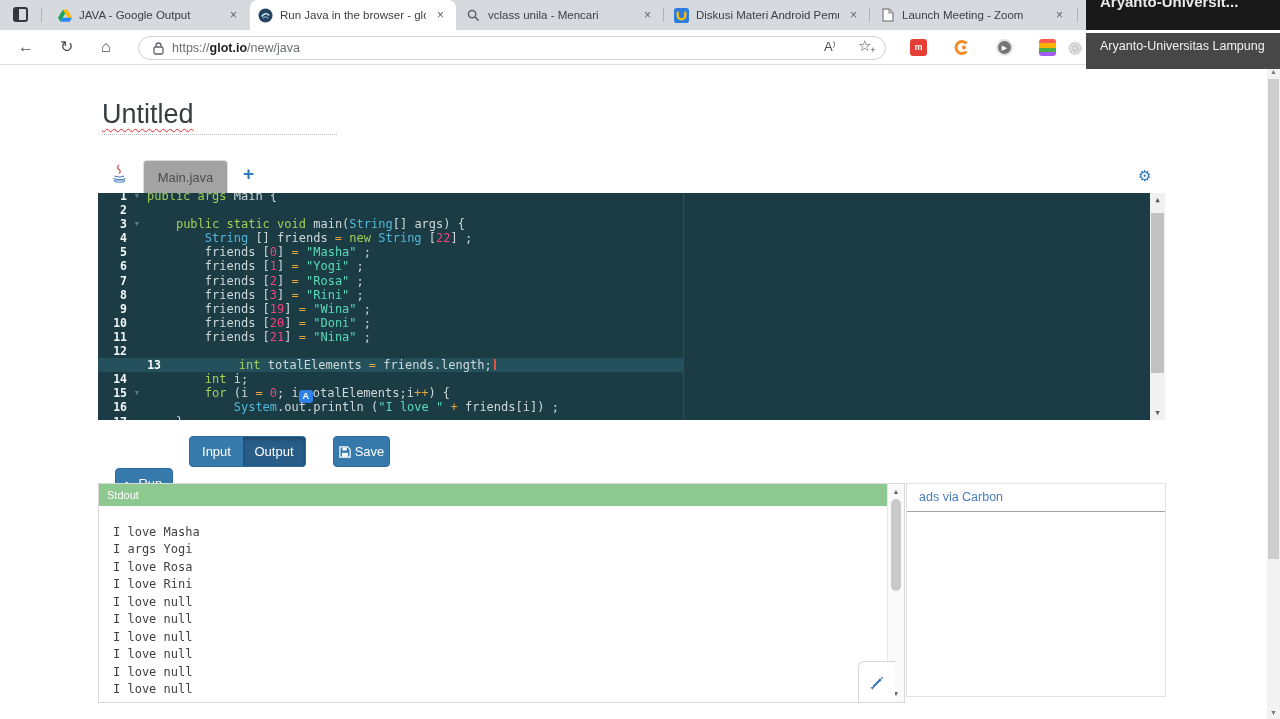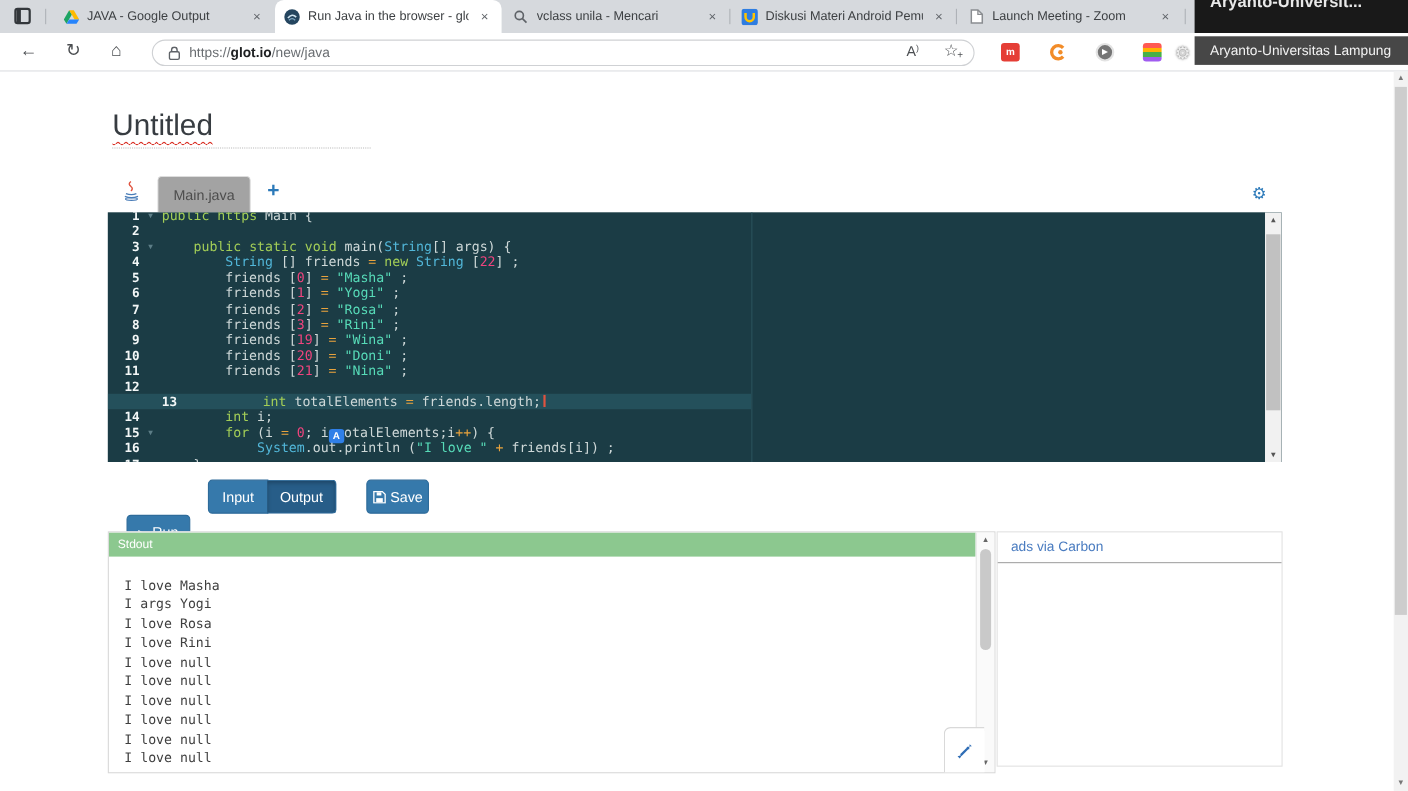--- a/index.html
+++ b/index.html
@@ -29,21 +29,21 @@
   .star i { position:absolute; right:-4px; bottom:0; font-style:normal; font-size:9px; }
   .ext { position:absolute; top:39px; width:17px; height:17px; }
   .ext-red { background:#e53e36; border-radius:3px; color:#fff; font:bold 9px "Liberation Sans",sans-serif; text-align:center; line-height:17px; }
   .ext-play { background:#757575; border-radius:50%; border:2px solid #e3e3e3; color:#fff; font-size:7px; text-align:center; line-height:13px; }
   .ext-grid { border-radius:3px; background:linear-gradient(#ff5a52 0 25%, #ffb300 25% 50%, #46b04a 50% 75%, #a05cf0 75% 100%); }
   .gear-half { position:absolute; left:1068px; top:39px; font-size:16px; color:#ededed; z-index:6; text-shadow:0 0 2px #444; }
 
   
   .zoom-dark { position:absolute; left:1086px; top:0; width:194px; height:30px; background:#191919; overflow:hidden; z-index:5; }
   .zoom-dark span { display:block; margin-top:-7px; padding-left:14px; font-size:15px; font-weight:bold; color:#e9e9e9; white-space:nowrap; }
-  .zoom-strip { position:absolute; left:1086px; top:33px; width:194px; height:26px; background:#474747; z-index:5; }
+  .zoom-strip { position:absolute; left:1086px; top:33px; width:194px; height:36px; background:#474747; z-index:5; }
   .zoom-strip span { display:block; line-height:26px; padding-left:14px; font-size:12.5px; color:#f2f2f2; white-space:nowrap; }
 
   
   .doc-title { position:absolute; left:102px; top:99px; font-size:27px; color:#373c41; text-decoration:underline wavy #d93025; text-decoration-thickness:1px; text-underline-offset:5px; }
   .doc-dotted { position:absolute; left:102px; top:134px; width:235px; border-bottom:1px dotted #b9b9b9; }
   .java-ic { position:absolute; left:111px; top:164px; }
   .file-tab { position:absolute; left:143px; top:160px; width:85px; height:33px; background:#a3a3a3; border:1px solid #ddd; border-bottom:none; border-radius:4px 4px 0 0; text-align:center; line-height:33px; font-size:13px; color:#4d4d4d; }
   .add-tab { position:absolute; left:243px; top:163px; font-size:19px; font-weight:bold; color:#2b79b9; }
   .page-gear { position:absolute; left:1138px; top:167px; font-size:15px; color:#2b79b9; }
 
@@ -210,21 +210,21 @@
   </span>
   <div class="file-tab">Main.java</div>
   <span class="add-tab">+</span>
   <span class="page-gear">⚙</span>
 
   <div class="editor">
     <div class="ruler"></div>
     <div class="ed-lines">
         <div class="ed-line">
           <span class="gut"><span class="lnum">1</span><span class="fold">▼</span></span>
-          <span class="code"><span class="tk-k">public</span><span class="tk-p"> </span><span class="tk-k">https</span><span class="tk-p"> Main {</span></span>
+          <span class="code"><span class="tk-k">public</span><span class="tk-p"> </span><span class="tk-k">args</span><span class="tk-p"> Main {</span></span>
         </div>
         <div class="ed-line">
           <span class="gut"><span class="lnum">2</span></span>
           <span class="code"></span>
         </div>
         <div class="ed-line">
           <span class="gut"><span class="lnum">3</span><span class="fold">▼</span></span>
           <span class="code"><span class="tk-p">    </span><span class="tk-k">public</span><span class="tk-p"> </span><span class="tk-k">static</span><span class="tk-p"> </span><span class="tk-k">void</span><span class="tk-p"> main(</span><span class="tk-t">String</span><span class="tk-p">[] args) {</span></span>
         </div>
         <div class="ed-line">

